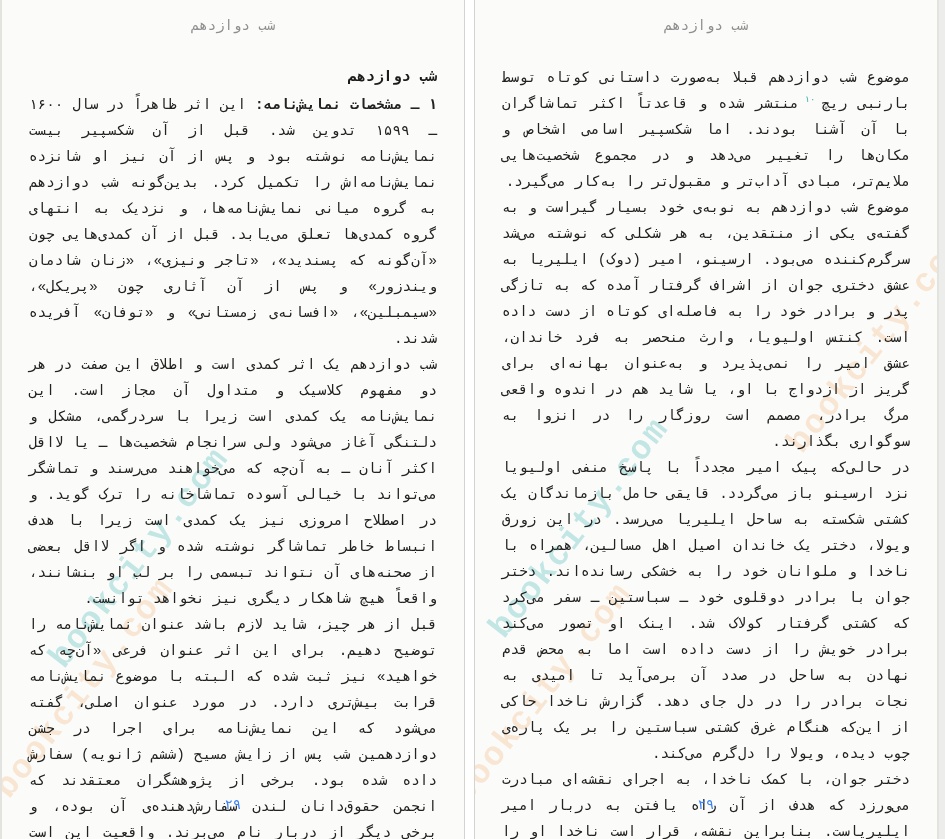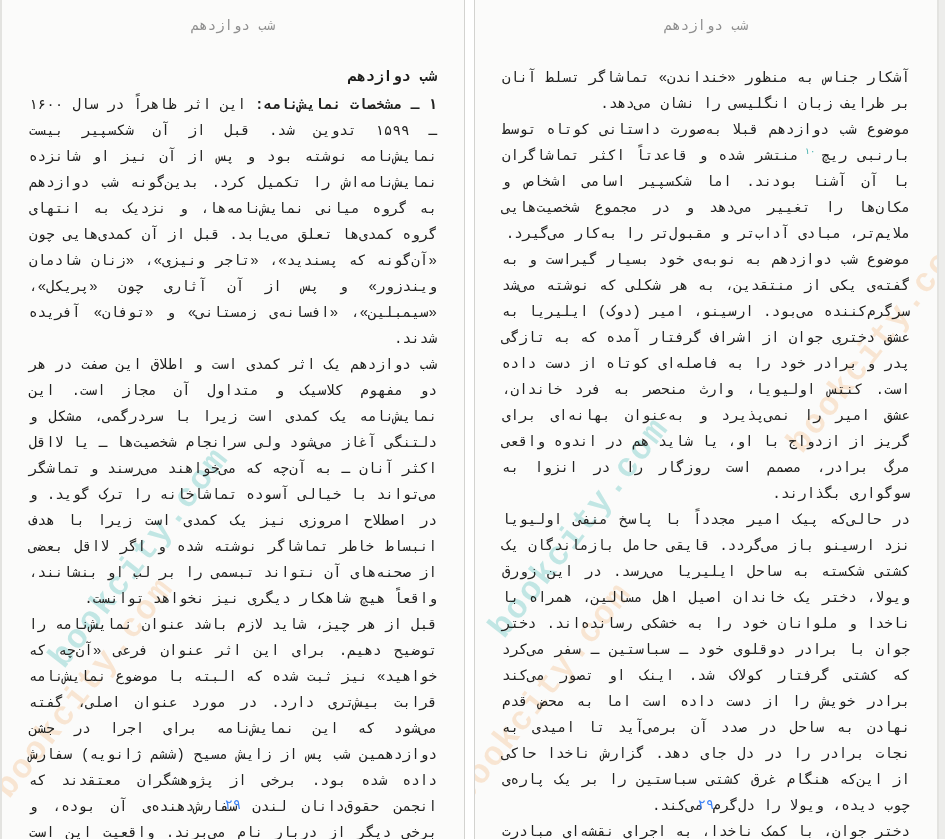--- a/index.html
+++ b/index.html
@@ -98,21 +98,20 @@
     <div class="page-number">۲۹</div>
     <span class="wm teal" style="left:55px;top:645px;">bookcity.com</span>
     <span class="wm orange" style="left:0px;top:775px;">bookcity.com</span>
   </div>
 
   <div class="spine-gap"></div>
 
   <div class="page right">
     <div class="running-header">شب دوازدهم</div>
     <div class="content">
-      <p>آشکار جناس به منظور «خنداندن» تماشاگر تسلط آنان بر ظرایف زبان انگلیسی را نشان می‌دهد.</p>
       <p><span>موضوع شب دوازدهم قبلا به‌صورت داستانی کوتاه توسط بارنبی ریچ</span><sup class="fn">۱۰</sup><span>منتشر شده و قاعدتاً اکثر تماشاگران با آن آشنا بودند. اما شکسپیر اسامی اشخاص و مکان‌ها را تغییر می‌دهد و در مجموع شخصیت‌هایی ملایم‌تر، مبادی آداب‌تر و مقبول‌تر را به‌کار می‌گیرد.</span></p>
       <p>موضوع شب دوازدهم به نوبه‌ی خود بسیار گیراست و به گفته‌ی یکی از منتقدین، به هر شکلی که نوشته می‌شد سرگرم‌کننده می‌بود. ارسینو، امیر (دوک) ایلیریا به عشق دختری جوان از اشراف گرفتار آمده که به تازگی پدر و برادر خود را به فاصله‌ای کوتاه از دست داده است. کنتس اولیویا، وارث منحصر به فرد خاندان، عشق امیر را نمی‌پذیرد و به‌عنوان بهانه‌ای برای گریز از ازدواج با او، یا شاید هم در اندوه واقعی مرگ برادر، مصمم است روزگار را در انزوا به سوگواری بگذارند.</p>
       <p>در حالی‌که پیک امیر مجدداً با پاسخ منفی اولیویا نزد ارسینو باز می‌گردد. قایقی حامل بازماندگان یک کشتی شکسته به ساحل ایلیریا می‌رسد. در این زورق ویولا، دختر یک خاندان اصیل اهل مسالین، همراه با ناخدا و ملوانان خود را به خشکی رسانده‌اند. دختر جوان با برادر دوقلوی خود ـ سباستین ـ سفر می‌کرد که کشتی گرفتار کولاک شد. اینک او تصور می‌کند برادر خویش را از دست داده است اما به محض قدم نهادن به ساحل در صدد آن برمی‌آید تا امیدی به نجات برادر را در دل جای دهد. گزارش ناخدا حاکی از این‌که هنگام غرق کشتی سباستین را بر یک پاره‌ی چوب دیده، ویولا را دل‌گرم می‌کند.</p>
       <p>دختر جوان، با کمک ناخدا، به اجرای نقشه‌ای مبادرت می‌ورزد که هدف از آن راه یافتن به دربار امیر ایلیریاست. بنابراین نقشه، قرار است ناخدا او را به‌عنوان خواجه‌ای به دربار بسپارد، اما در عمل، ویولا به عنوان مردی جوان و با نام سزاریو به خدمت امیر مشغول می‌شود. در آن‌جا سزاریو مورد عنایت امیر</p>
     </div>
     <div class="page-number">۲۹</div>
     <span class="wm teal" style="left:22px;top:615px;">bookcity.com</span>
     <span class="wm orange" style="left:-15px;top:780px;">bookcity.com</span>
     <span class="wm orange" style="left:320px;top:430px;">bookcity.com</span>
   </div>

